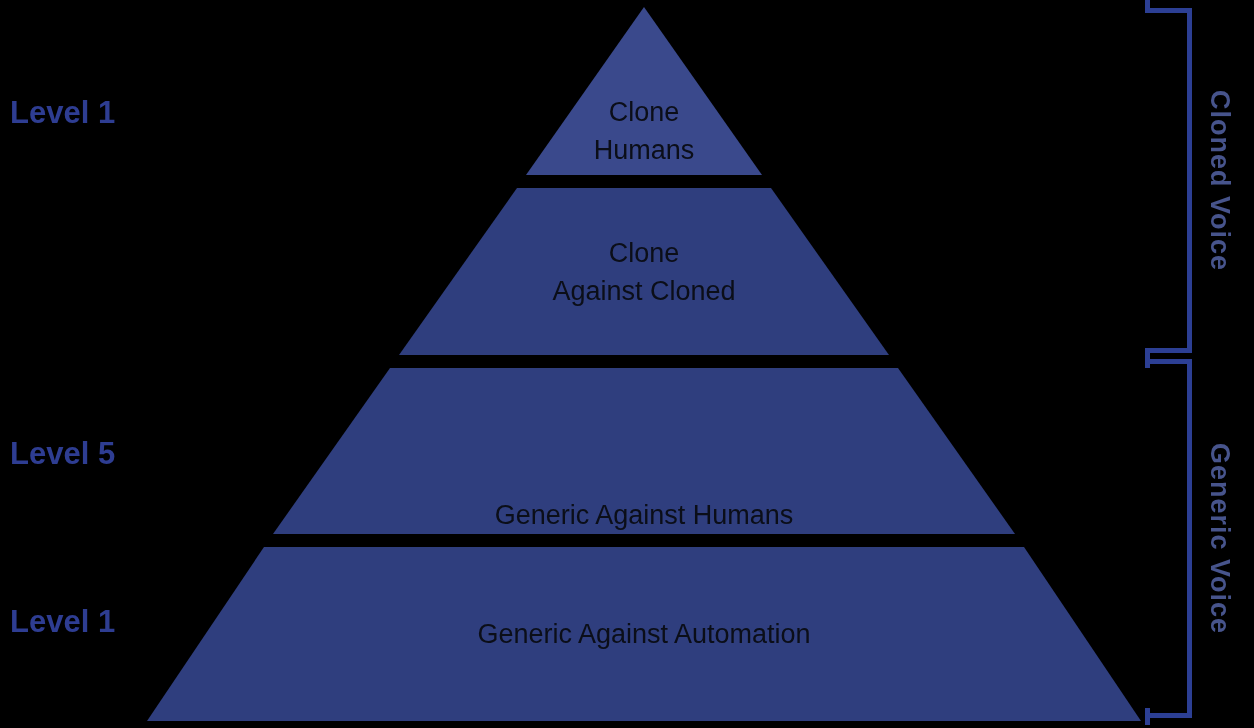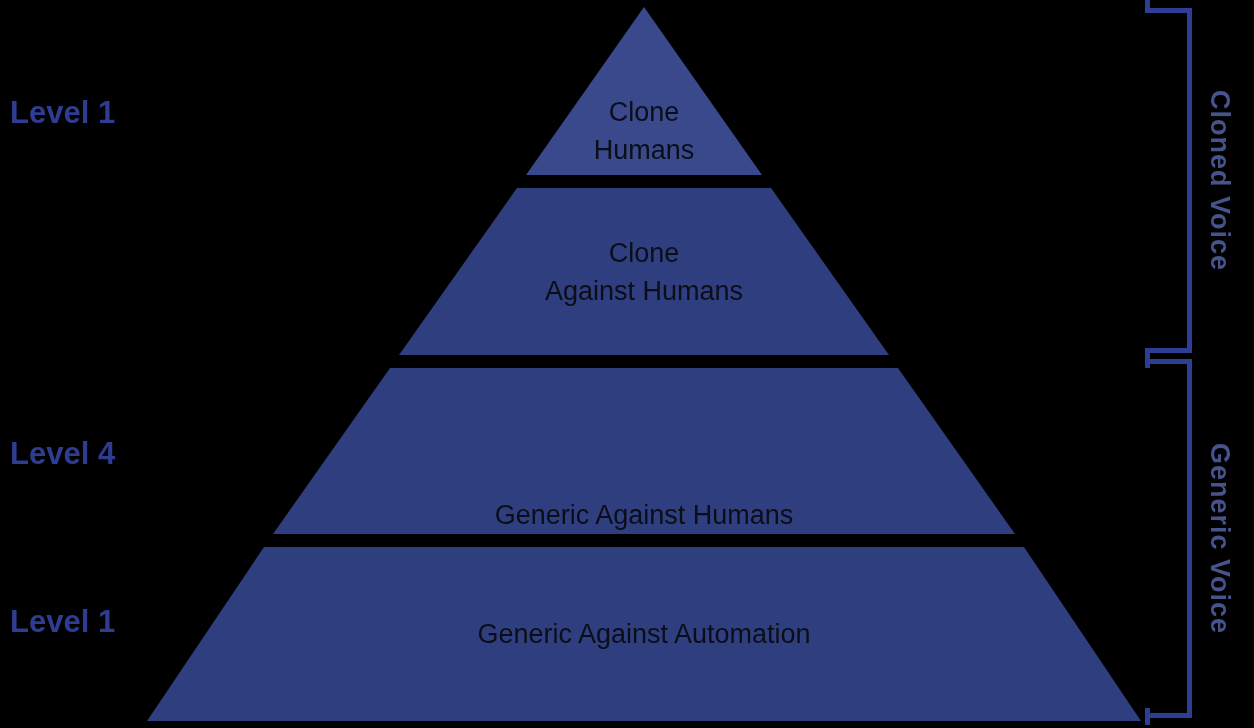--- a/index.html
+++ b/index.html
@@ -106,31 +106,31 @@
   }
   .bracket-label.v1 { top: 8px; height: 345px; }
   .bracket-label.v2 { top: 359px; height: 359px; }
 </style>
 </head>
 <body>
 
 <div class="stage">
 
   <div class="side-label l4">Level 1</div>
-  <div class="side-label l2">Level 4</div>
+  <div class="side-label l2">Level 5</div>
   <div class="side-label l1">Level 1</div>
 
   <div class="sec sec-4">
     <div class="line">Clone</div>
     <div class="line">Humans</div>
   </div>
 
   <div class="sec sec-3">
     <div class="line">Clone</div>
-    <div class="line">Against Humans</div>
+    <div class="line">Against Cloned</div>
   </div>
 
   <div class="sec sec-2">
     <div class="line">Generic Against Humans</div>
   </div>
 
   <div class="sec sec-1">
     <div class="line">Generic Against Automation</div>
   </div>
 

